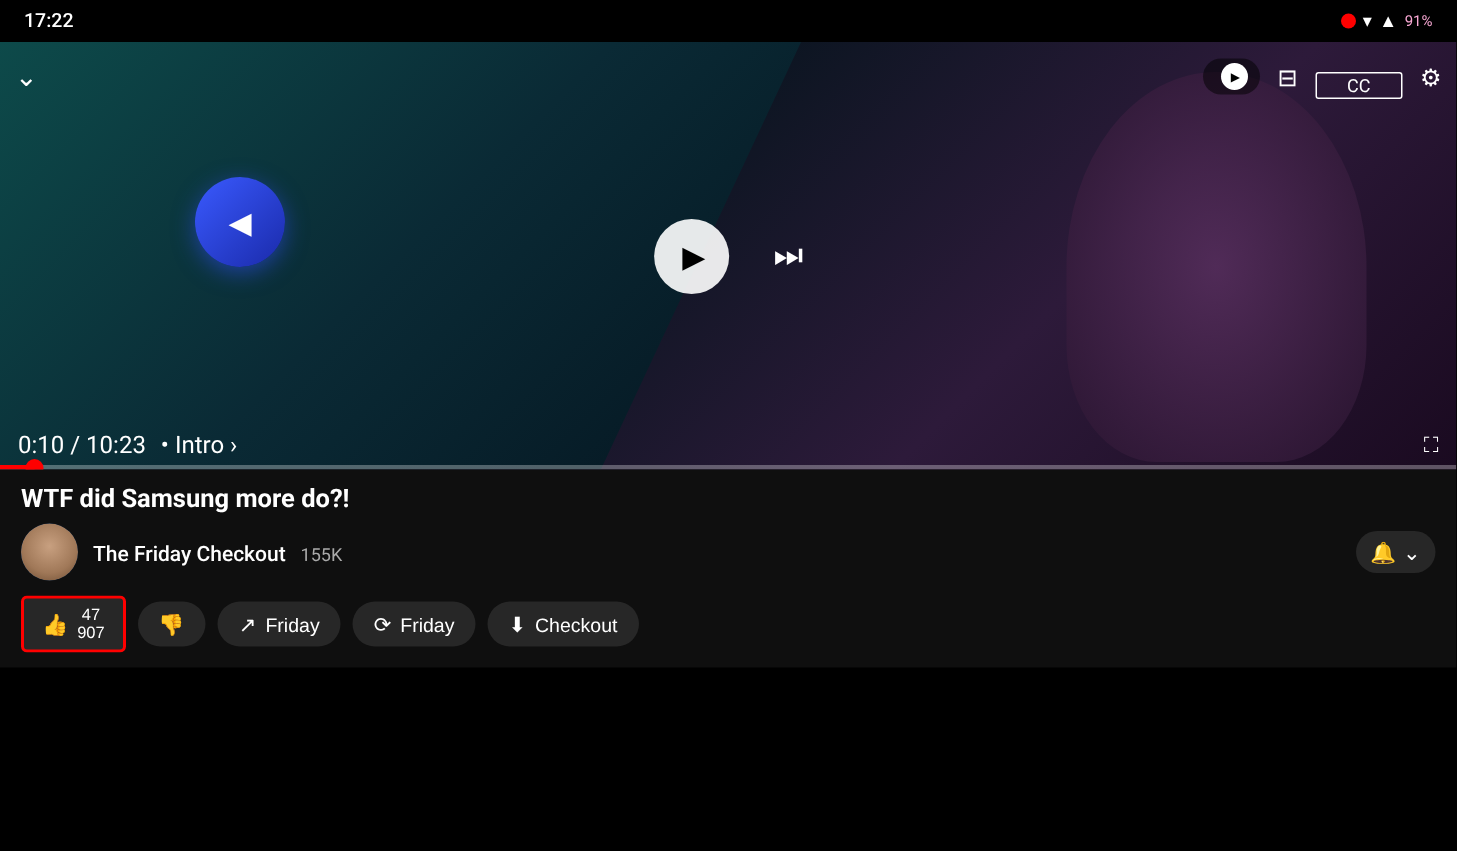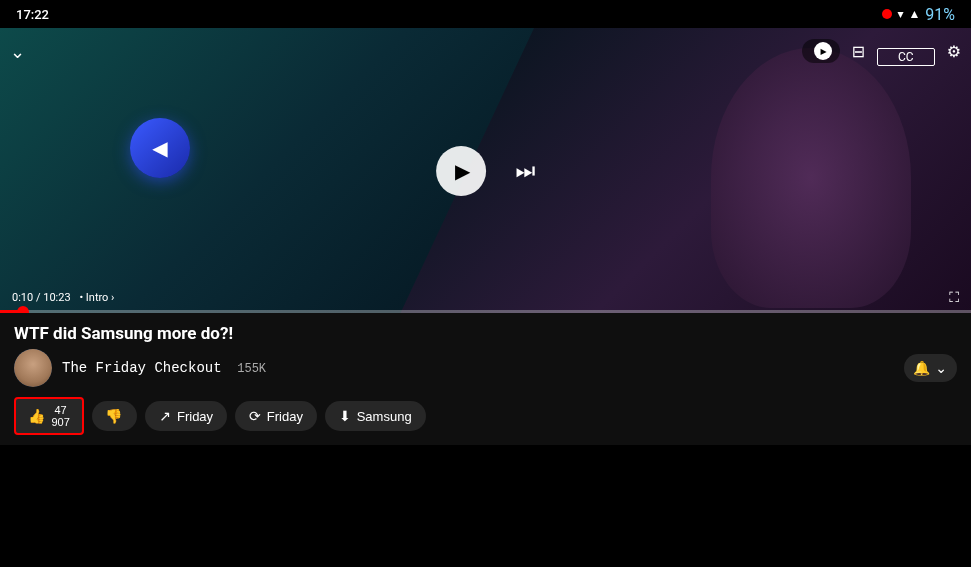--- a/index.html
+++ b/index.html
@@ -31,22 +31,22 @@
     .status-icons {
       display: flex;
       align-items: center;
       gap: 5px;
     }
     .status-icon {
       color: #fff;
       font-size: 12px;
     }
     .battery-text {
-      color: #7dd3fc;
-      font-size: 16px;
+      color: #f9a8d4;
+      font-size: 10px;
     }
 
     
     .video-player {
       width: 100%;
       height: 285px;
       background: linear-gradient(135deg, #1a2a3a 0%, #0a1520 40%, #2d1a3a 70%, #1a0a20 100%);
       position: relative;
       overflow: hidden;
     }
@@ -181,21 +181,21 @@
       right: 0;
     }
     .time-row {
       display: flex;
       justify-content: space-between;
       align-items: center;
       padding: 0 12px 4px;
     }
     .time-text {
       color: #fff;
-      font-size: 11px;
+      font-size: 16px;
     }
     .fullscreen-icon {
       color: #fff;
       font-size: 14px;
       cursor: pointer;
     }
     .progress-bar {
       width: 100%;
       height: 3px;
       background: rgba(255,255,255,0.3);
@@ -277,21 +277,20 @@
       position: relative;
     }
     .channel-avatar-face {
       width: 100%;
       height: 100%;
       background: radial-gradient(circle at 50% 40%, #c8a080 0%, #a07858 60%, #6a4a30 100%);
       border-radius: 50%;
     }
     .channel-info {
       flex: 1;
-      font-family: Liberation Mono, monospace;
     }
     .channel-name {
       color: #fff;
       font-size: 14px;
       font-weight: 500;
     }
     .channel-subs {
       color: #aaa;
       font-size: 12px;
       margin-left: 6px;
@@ -444,16 +443,16 @@
     <button class="action-btn">
       <span class="action-btn-icon">↗</span>
       <span>Friday</span>
     </button>
     <button class="action-btn">
       <span class="action-btn-icon">⟳</span>
       <span>Friday</span>
     </button>
     <button class="action-btn">
       <span class="action-btn-icon">⬇</span>
-      <span>Samsung</span>
+      <span>Checkout</span>
     </button>
   </div>
 </div>
 
 </body></html>

